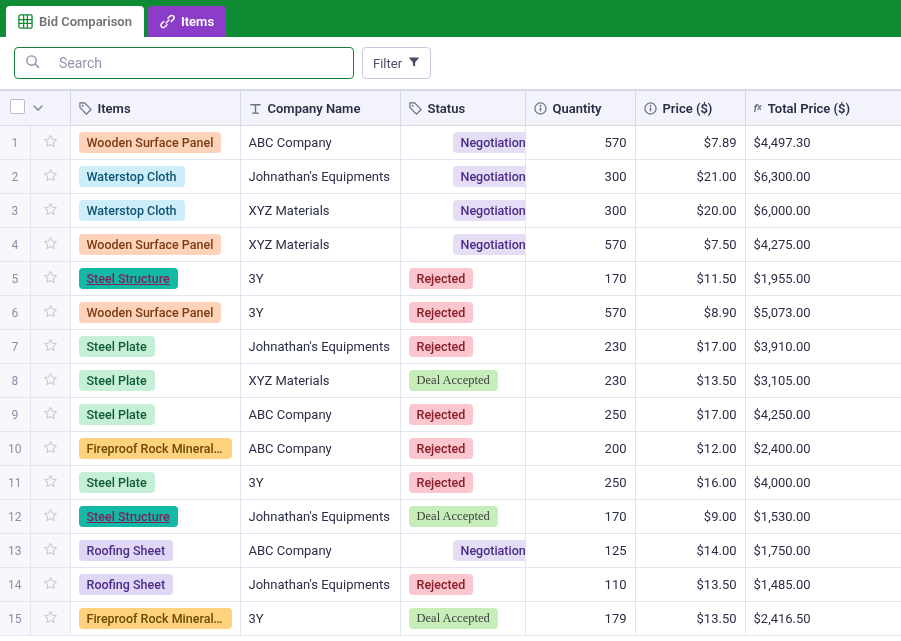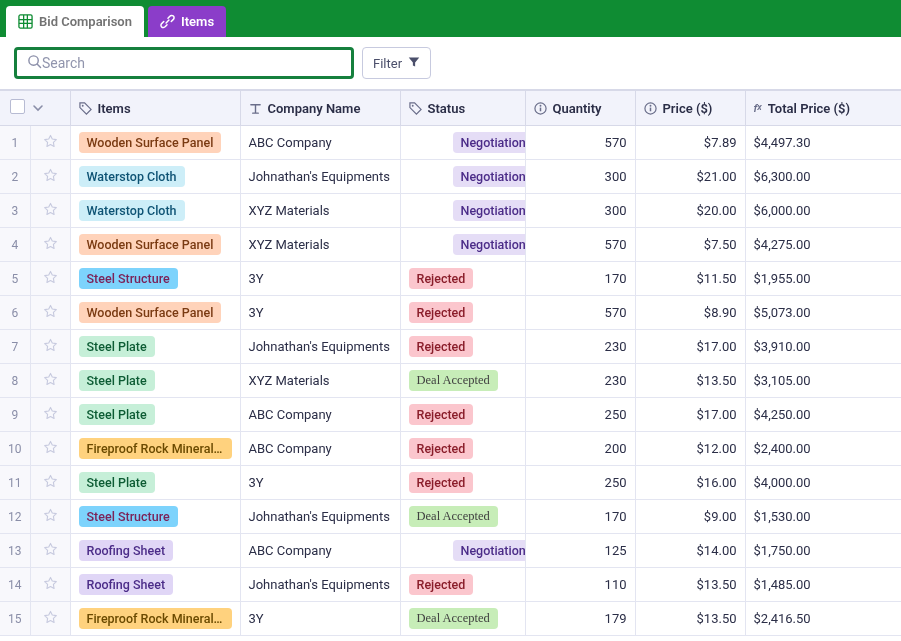--- a/index.html
+++ b/index.html
@@ -5,21 +5,21 @@
     * { box-sizing: border-box; margin: 0; padding: 0; font-family: -apple-system, BlinkMacSystemFont, "Segoe UI", Roboto, "Helvetica Neue", Arial, sans-serif; }
     body { background: #fff; width: 901px; height: 641px; overflow: hidden; }
     
     .topbar { background: #0f8c33; height: 37px; display: flex; align-items: flex-end; padding-left: 6px; gap: 4px; }
     .tab { height: 31px; border-radius: 4px 4px 0 0; display: flex; align-items: center; padding: 0 12px; gap: 6px; font-size: 13px; font-weight: 600; cursor: pointer; }
     .tab.active { background: #fff; color: #737373; }
     .tab.inactive { background: #8b3dc9; color: #fff; }
     .tab-icon { display: inline-flex; width: 15px; height: 15px; }
     
     .toolbar { display: flex; align-items: center; gap: 8px; padding: 10px 14px; border-bottom: 1px solid #d7d9e8; }
-    .search { width: 340px; height: 32px; border: 3px solid #15803d; border-radius: 4px; display: flex; align-items: center; padding: 0 10px; gap: 0; color: #6a6e8a; }
+    .search { width: 340px; height: 32px; border: 1px solid #15803d; border-radius: 4px; display: flex; align-items: center; padding: 0 10px; gap: 19px; color: #6a6e8a; }
     .search input { border: none; outline: none; font-size: 14px; color: #2b2e47; flex: 1; }
     .search input::placeholder { color: #9195ad; }
     .filter-btn { height: 32px; border: 1px solid #c7cadf; border-radius: 4px; display: flex; align-items: center; padding: 5px 10px; gap: 6px; font-size: 13px; color: #4b4f6b; cursor: pointer; background: #fff; }
     
     .grid-outer { position: relative; }
     .table { border-collapse: collapse; width: 901px; table-layout: fixed; }
     .col-num   { width: 30px; }
     .col-star  { width: 40px; }
     .col-items { width: 170px; }
     .col-comp  { width: 160px; }
@@ -35,21 +35,21 @@
     
     td { border-bottom: 1px solid #e3e5f1; border-right: 1px solid #e3e5f1; padding: 6px 8px; font-size: 13px; color: #2b2e47; height: 34px; vertical-align: middle; overflow: hidden; white-space: nowrap; text-overflow: ellipsis; }
     td:last-child { border-right: none; }
     .num-cell  { background: #f8f8fc; color: #8a8ea8; text-align: center; font-size: 12px; }
     .star-cell { background: #f8f8fc; text-align: center; color: #c7cadf; }
     .qty-cell, .price-cell { text-align: right; }
     
     .pill { display: inline-block; padding: 3px 8px; border-radius: 4px; font-size: 12.5px; font-weight: 500; max-width: 100%; overflow: hidden; white-space: nowrap; text-overflow: ellipsis; vertical-align: middle; }
     .item-peach   { background: #ffd3ba; color: #7a3a12; }
     .item-sky     { background: #cdeef8; color: #0e5374; }
-    .item-rose    { background: #7dd3fc; color: #7b2359; }
+    .item-rose    { background: #14b8a6; color: #7b2359; text-decoration: underline; }
     .item-mint    { background: #c6efd8; color: #0d5c34; }
     .item-orange  { background: #ffd27e; color: #6b4a00; }
     .item-lavender{ background: #e0d6f6; color: #4b2c88; }
     .stat-negotiation { background: #e5ddf6; color: #4b2c88; margin-left: 44px; }
     .stat-rejected    { background: #fbc6cd; color: #8a1d2a; }
     .stat-accepted    { background: #c7edb8; color: #404040; font-family: Liberation Serif, serif; }
     
     .checkbox { width: 15px; height: 15px; border: 1px solid #b7bbd3; border-radius: 2px; display: inline-block; background: #fff; }
     .chev { display: inline-flex; color:#8a8ea8; margin-left: 4px; }
   </style>

